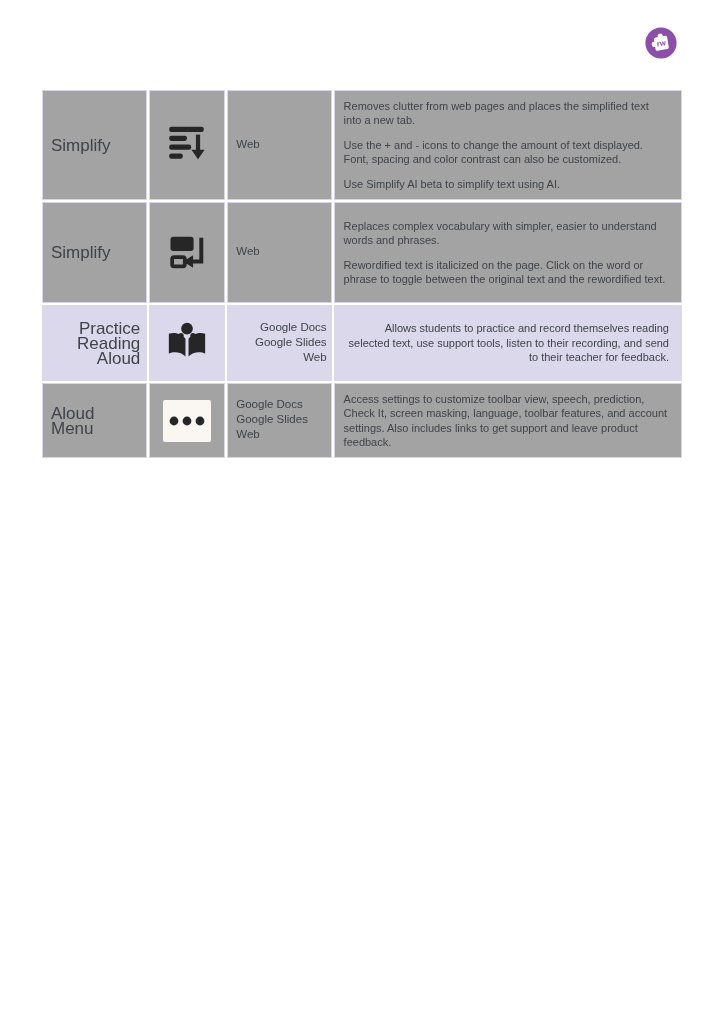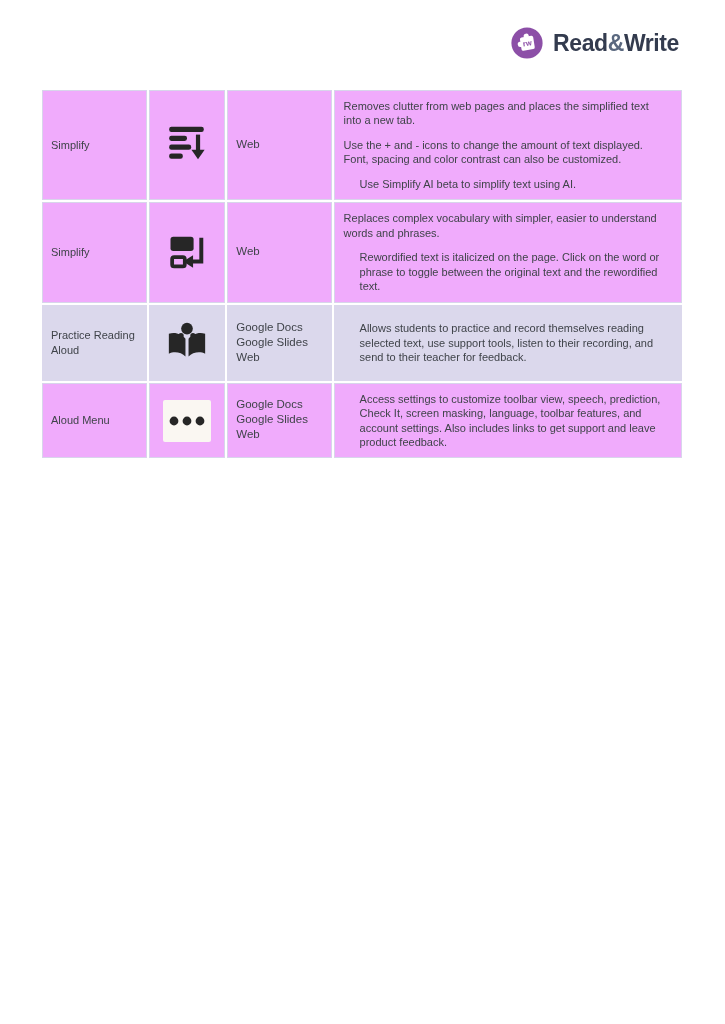--- a/index.html
+++ b/index.html
@@ -23,44 +23,44 @@
   .brand-word .amp{color:#5a687f;}
 
   
   table.features{
     position:absolute;left:40px;top:88px;
     width:644px;table-layout:fixed;
     border-collapse:separate;border-spacing:2px;
     background:#ffffff;
   }
   table.features td{
-    border:1px solid #d8d5eb;background:#f0abfc;
+    border:1px solid #d8d5eb;background:#a3a3a3;
     vertical-align:middle;color:#3f4349;
     overflow:hidden;
   }
   table.features tr.hl td{
     background:#dbd8ec;border-color:#dbd8ec;
   }
   table.features tr:nth-child(1){height:110px;}
   table.features tr:nth-child(2){height:101px;}
-  table.features tr:nth-child(3){height:76px;}
+  table.features tr:nth-child(3){height:76px;text-align:right;}
   table.features tr:nth-child(4){height:75px;}
 
-  td.c-feature{padding:6px 6px 6px 8px;font-size:11px;line-height:15px;}
+  td.c-feature{padding:6px 6px 6px 8px;font-size:17px;line-height:15px;}
   td.c-icon{text-align:center;padding:0;}
   td.c-icon .iconwrap{display:inline-flex;align-items:center;justify-content:center;}
   td.c-icon .more-bg{
     display:inline-flex;align-items:center;justify-content:center;
     width:48px;height:42px;background:#faf7f2;border-radius:2px;
   }
   td.c-platforms{padding:4px 4px 6px 8px;font-size:11.5px;line-height:15px;}
   td.c-platforms .plat-line{white-space:nowrap;}
   td.c-desc{padding:7px 12px 7px 9px;font-size:11px;line-height:14.5px;}
   td.c-desc p{margin:0 0 10px 0;}
-  td.c-desc p:last-child{margin-bottom:0;margin-left:16px;}
+  td.c-desc p:last-child{margin-bottom:0;}
 
   svg .ink{fill:#262626;}
   svg .ink-stroke{stroke:#262626;fill:none;}
 </style>
 </head>
 <body>
 
 <div class="page">
 
   <div class="brand">
@@ -68,21 +68,20 @@
       <svg viewBox="0 0 36 36" width="36" height="36">
         <circle cx="18" cy="18" r="15.6" fill="#8c4fa7"></circle>
         <g transform="rotate(-9 18 18)">
           <rect x="11.6" y="11.6" width="13.4" height="13.4" rx="1.8" fill="#ffffff"></rect>
           <circle cx="18.3" cy="11.2" r="2.6" fill="#ffffff"></circle>
           <circle cx="11.2" cy="18.3" r="2.6" fill="#ffffff"></circle>
           <text x="18.3" y="20.9" text-anchor="middle" font-family="Liberation Sans, DejaVu Sans, sans-serif" font-size="7.6" font-weight="bold" fill="#8c4fa7">rw</text>
         </g>
       </svg>
     </span>
-    <span class="brand-word"><span>Read</span><span class="amp">&amp;</span><span>Write</span></span>
   </div>
 
   <table class="features">
     <colgroup>
       <col style="width:104px">
       <col style="width:75px">
       <col style="width:103px">
       <col style="width:344px">
     </colgroup>
     <tbody>

